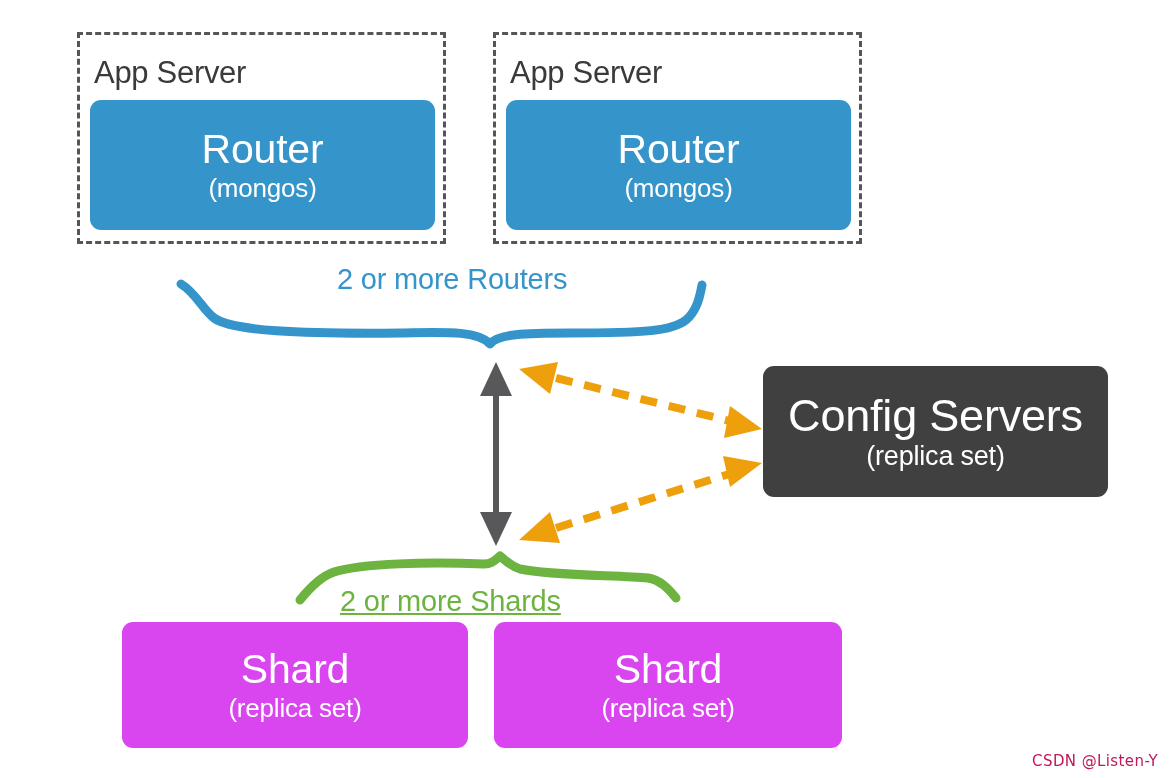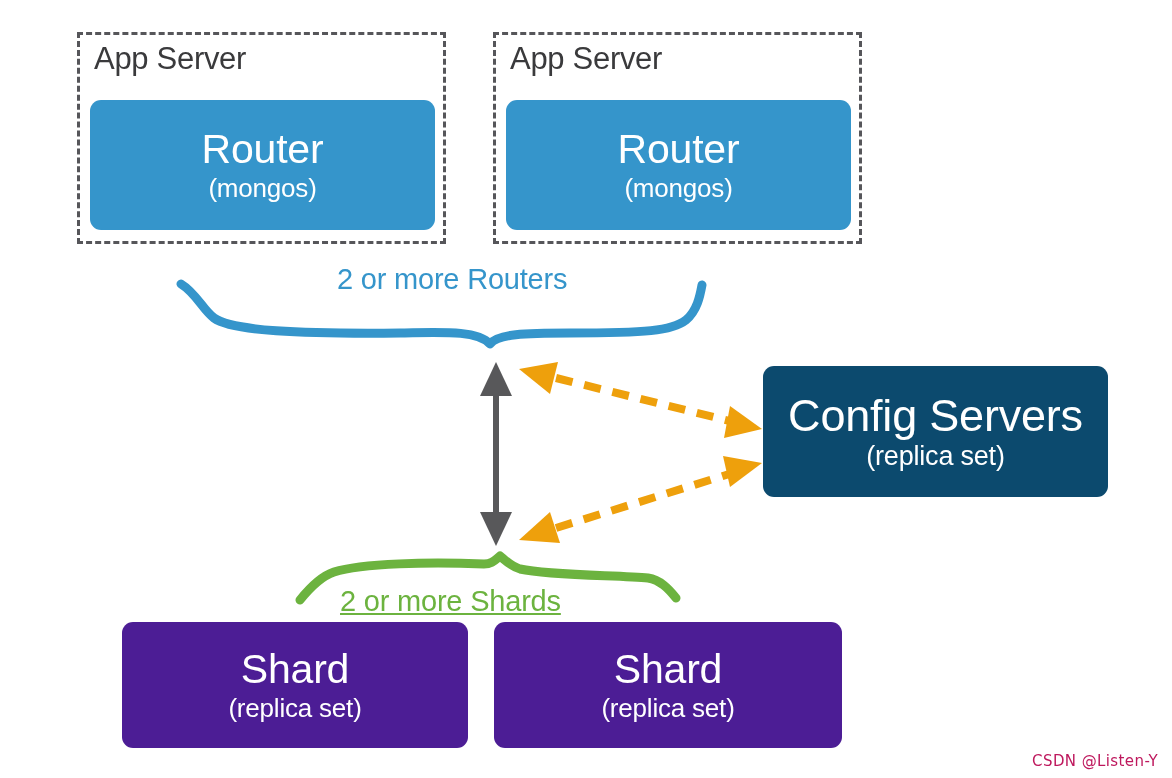--- a/index.html
+++ b/index.html
@@ -21,21 +21,21 @@
   
   .app-server {
     position: absolute;
     border: 3px dashed #56565a;
     box-sizing: border-box;
     background: transparent;
   }
   .app-server-label {
     position: absolute;
     left: 14px;
-    top: 6px;
+    top: 20px;
     font-size: 31px;
     color: #3a3a3c;
     letter-spacing: -0.3px;
     white-space: nowrap;
     font-family: "Liberation Sans", sans-serif;
   }
 
   
   .node-box {
     position: absolute;
@@ -55,22 +55,22 @@
     font-weight: 400;
     white-space: nowrap;
   }
   .node-sub {
     font-size: 26px;
     margin-top: 4px;
     letter-spacing: -0.2px;
     white-space: nowrap;
   }
   .router-box { background: #3595cb; }
-  .shard-box  { background: #4c1d95; }
-  .config-box { background: #0c4a6e; }
+  .shard-box  { background: #d946ef; }
+  .config-box { background: #404040; }
   .config-box .node-title { font-size: 45px; }
   .config-box .node-sub   { font-size: 27px; }
 
   
   .brace-label {
     position: absolute;
     white-space: nowrap;
     font-size: 29px;
     letter-spacing: -0.2px;
   }

